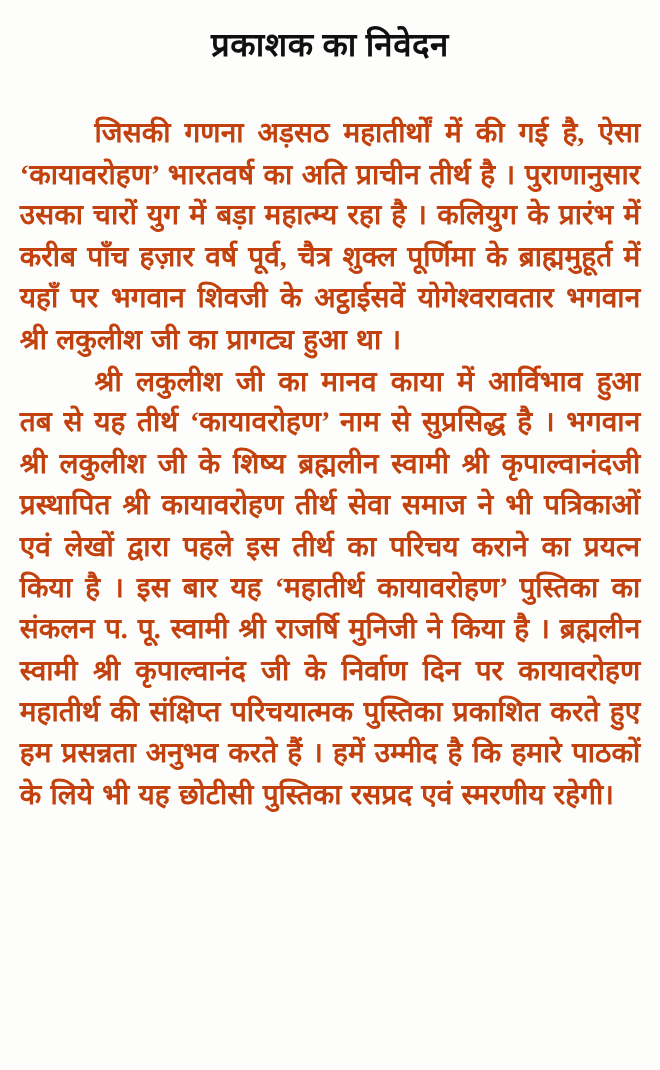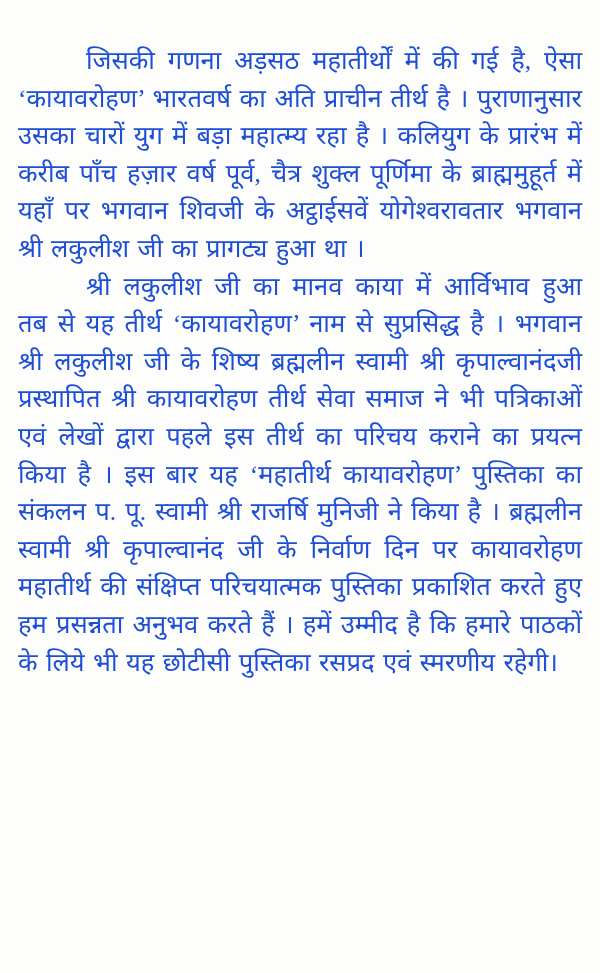--- a/index.html
+++ b/index.html
@@ -26,34 +26,35 @@
     line-height: 36px;
     font-weight: 700;
     letter-spacing: 0.5px;
     color: #101010;
   }
   .body-text {
     margin: 42px 18px 0 18px;
     width: 564px;
     font-size: 25.5px;
     line-height: 37.6px;
-    font-weight: 400;
+    font-weight: 700;
     text-align: justify;
     text-align-last: left;
-    color: #1d4ed8;
+    color: #c2410c;
     word-spacing: 2px;
   }
   .body-text p {
     margin: 0;
     padding: 0;
     text-indent: 68px;
   }
 </style>
 </head>
 <body>
 
 <div class="page">
+  <div class="page-title">प्रकाशक का निवेदन</div>
 
   <div class="body-text">
     <p>जिसकी गणना अड़सठ महातीर्थों में की गई है, ऐसा ‘कायावरोहण’ भारतवर्ष का अति प्राचीन तीर्थ है । पुराणानुसार उसका चारों युग में बड़ा महात्म्य रहा है । कलियुग के प्रारंभ में करीब पाँच हज़ार वर्ष पूर्व, चैत्र शुक्ल पूर्णिमा के ब्राह्ममुहूर्त में यहाँ पर भगवान शिवजी के अट्ठाईसवें योगेश्वरावतार भगवान श्री लकुलीश जी का प्रागट्य हुआ था ।</p>
     <p>श्री लकुलीश जी का मानव काया में आर्विभाव हुआ तब से यह तीर्थ ‘कायावरोहण’ नाम से सुप्रसिद्ध है । भगवान श्री लकुलीश जी के शिष्य ब्रह्मलीन स्वामी श्री कृपाल्वानंदजी प्रस्थापित श्री कायावरोहण तीर्थ सेवा समाज ने भी पत्रिकाओं एवं लेखों द्वारा पहले इस तीर्थ का परिचय कराने का प्रयत्न किया है । इस बार यह ‘महातीर्थ कायावरोहण’ पुस्तिका का संकलन प. पू. स्वामी श्री राजर्षि मुनिजी ने किया है । ब्रह्मलीन स्वामी श्री कृपाल्वानंद जी के निर्वाण दिन पर कायावरोहण महातीर्थ की संक्षिप्त परिचयात्मक पुस्तिका प्रकाशित करते हुए हम प्रसन्नता अनुभव करते हैं । हमें उम्मीद है कि हमारे पाठकों के लिये भी यह छोटीसी पुस्तिका रसप्रद एवं स्मरणीय रहेगी।</p>
   </div>
 </div>
 
 </body></html>

